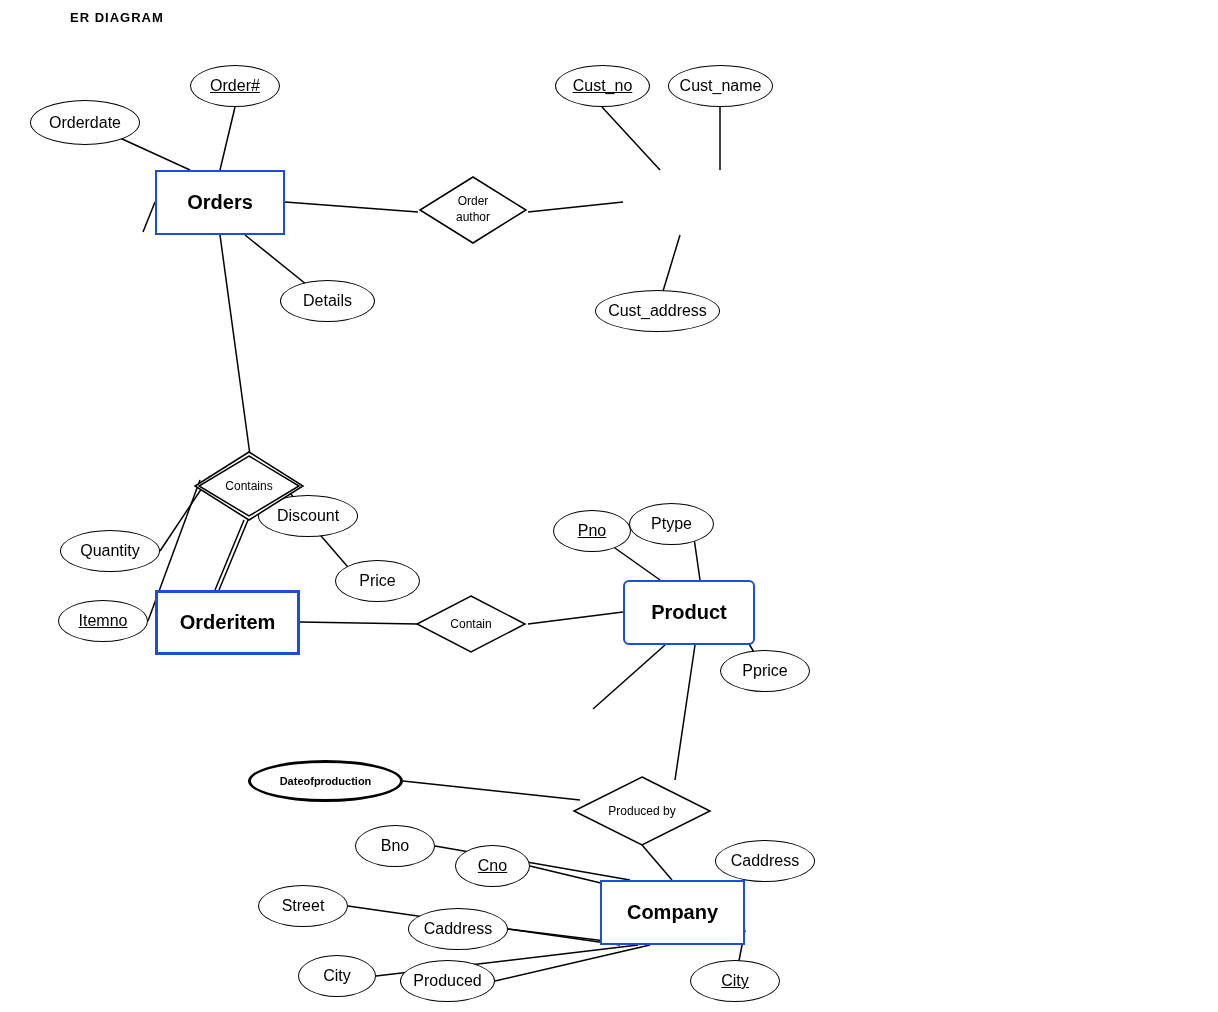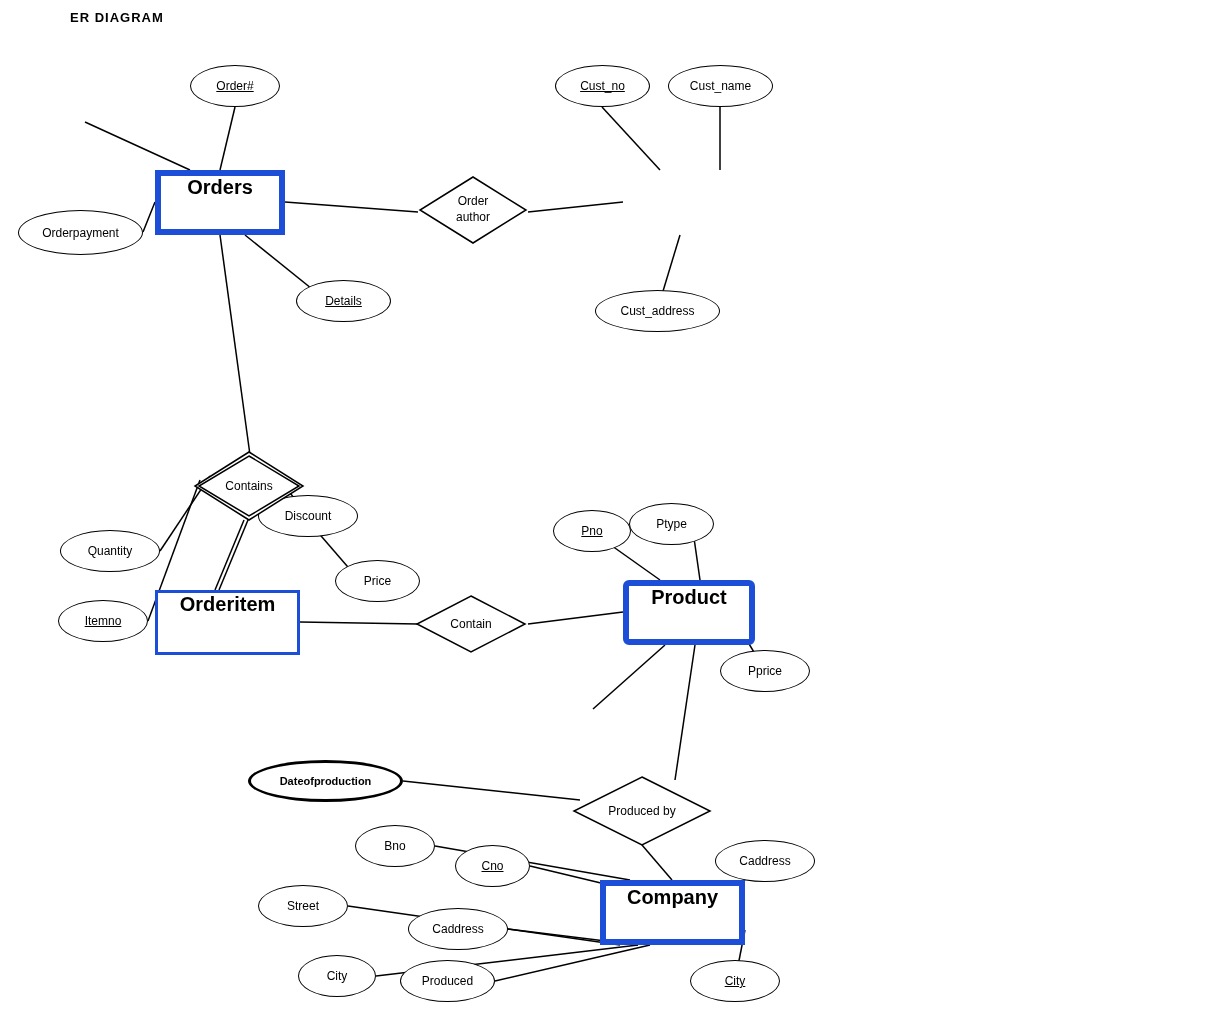--- a/index.html
+++ b/index.html
@@ -28,38 +28,38 @@
       position: absolute;
       top: 0;
       left: 0;
       width: 1218px;
       height: 1012px;
       pointer-events: none;
     }
     
     .entity {
       position: absolute;
-      border: 6px solid #1d4ed8;
+      border: 2px solid #1d4ed8;
       background: #fff;
       display: flex;
-      align-items: flex-start;
+      align-items: center;
       justify-content: center;
       font-size: 20px;
       font-weight: bold;
     }
     
     .attr {
       position: absolute;
       border: 1.5px solid #000;
       background: #fff;
       border-radius: 50%;
       display: flex;
       align-items: center;
       justify-content: center;
-      font-size: 12px;
+      font-size: 16px;
       text-align: center;
     }
     .attr.underline span {
       text-decoration: underline;
     }
     .attr.bold-border {
       border-width: 3px;
     }
   </style>
 </head>
@@ -142,27 +142,27 @@
   <div class="entity" style="left:155px; top:590px; width:145px; height:65px; border-width:3px;">
     <span>Orderitem</span>
   </div>
   <div class="entity" style="left:623px; top:580px; width:132px; height:65px;border-radius:6px;">
     <span>Product</span>
   </div>
   <div class="entity" style="left:600px; top:880px; width:145px; height:65px;">
     <span>Company</span>
   </div>
 
+  <div class="attr" style="left:30px; top:100px; width:110px; height:45px;">
+    <span>Orderdate</span>
+  </div>
   <div class="attr underline" style="left:190px; top:65px; width:90px; height:42px;">
     <span>Order#</span>
   </div>
-  <div class="attr" style="left:18px; top:210px; width:125px; height:45px;">
-    <span>Orderpayment</span>
-  </div>
-  <div class="attr" style="left:296px; top:280px; width:95px; height:42px;text-decoration:underline;">
+  <div class="attr" style="left:280px; top:280px; width:95px; height:42px;">
     <span>Details</span>
   </div>
   <div class="attr underline" style="left:555px; top:65px; width:95px; height:42px;">
     <span>Cust_no</span>
   </div>
   <div class="attr" style="left:668px; top:65px; width:105px; height:42px;">
     <span>Cust_name</span>
   </div>
   <div class="attr" style="left:595px; top:290px; width:125px; height:42px;">
     <span>Cust_address</span>

